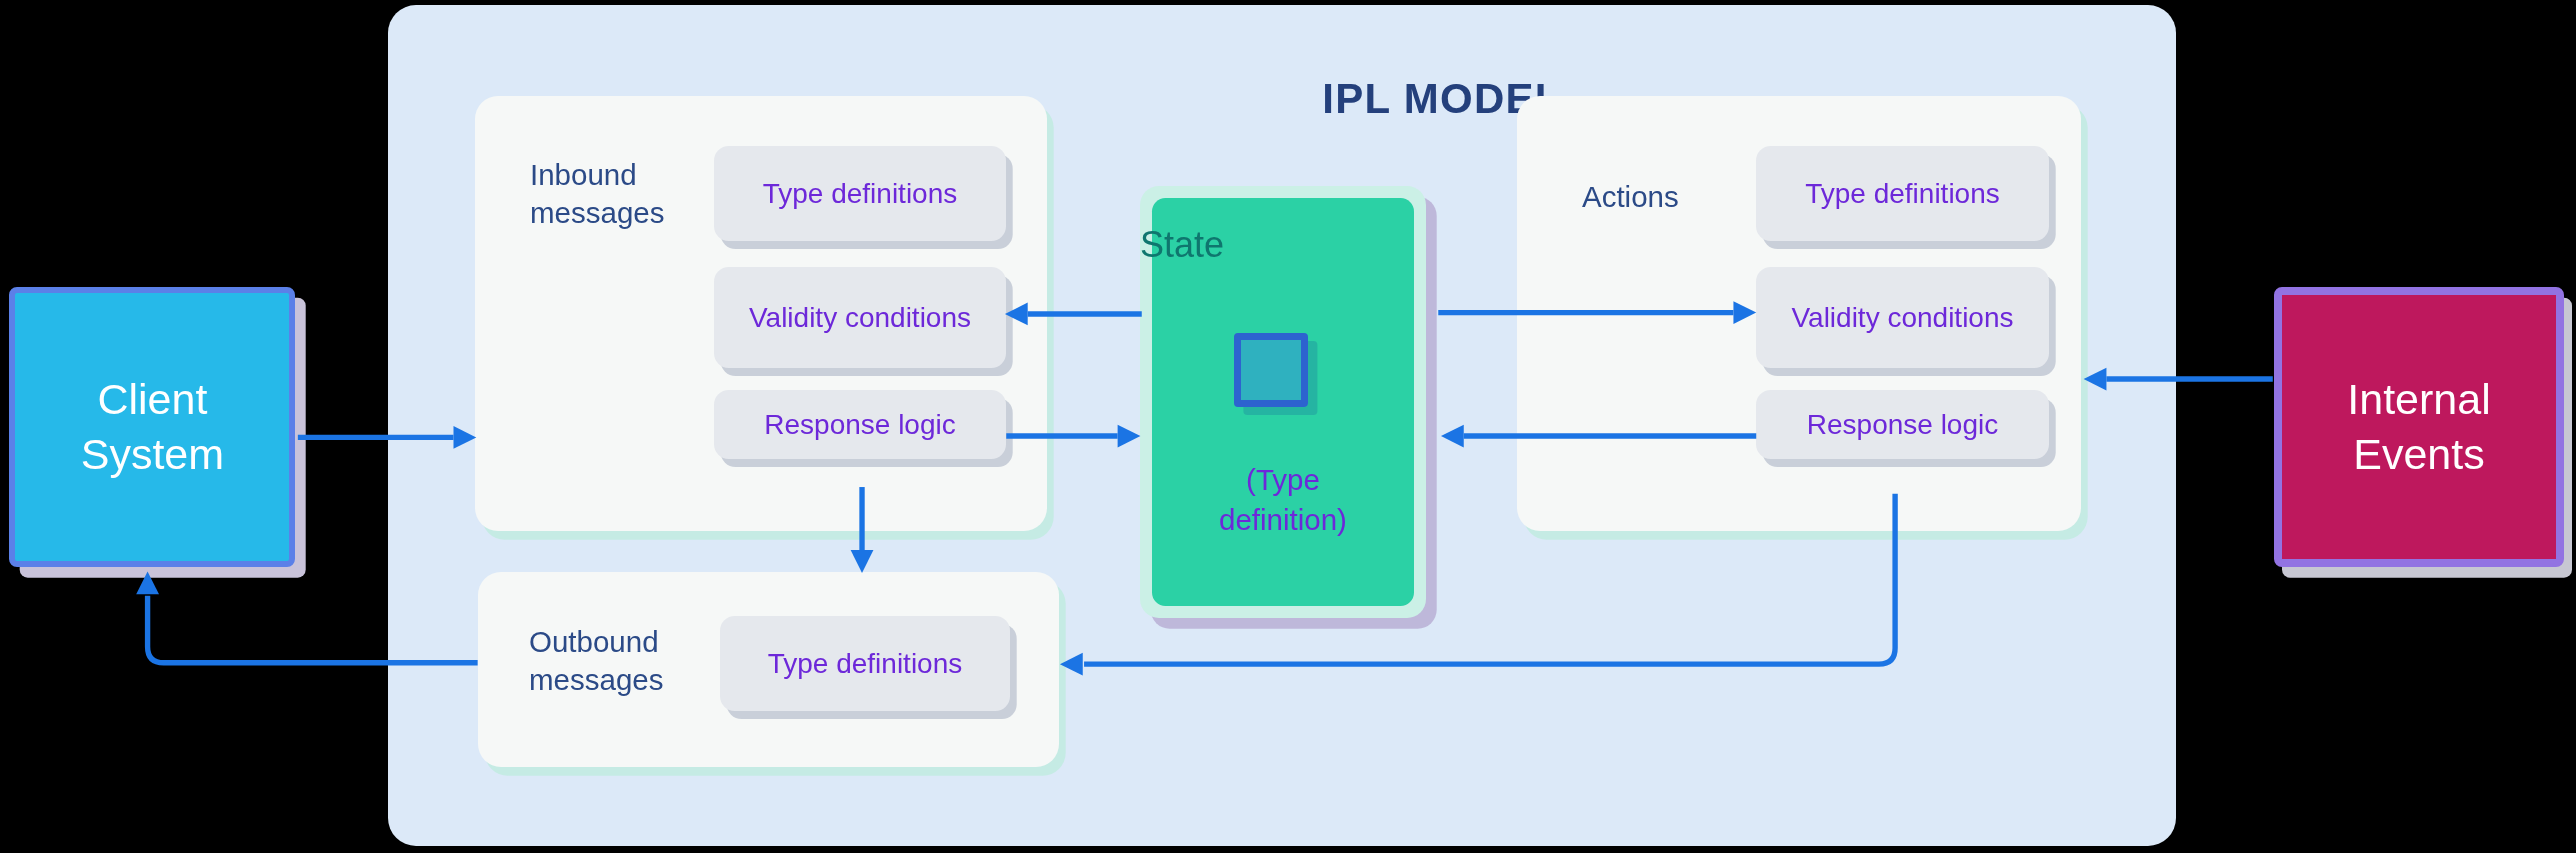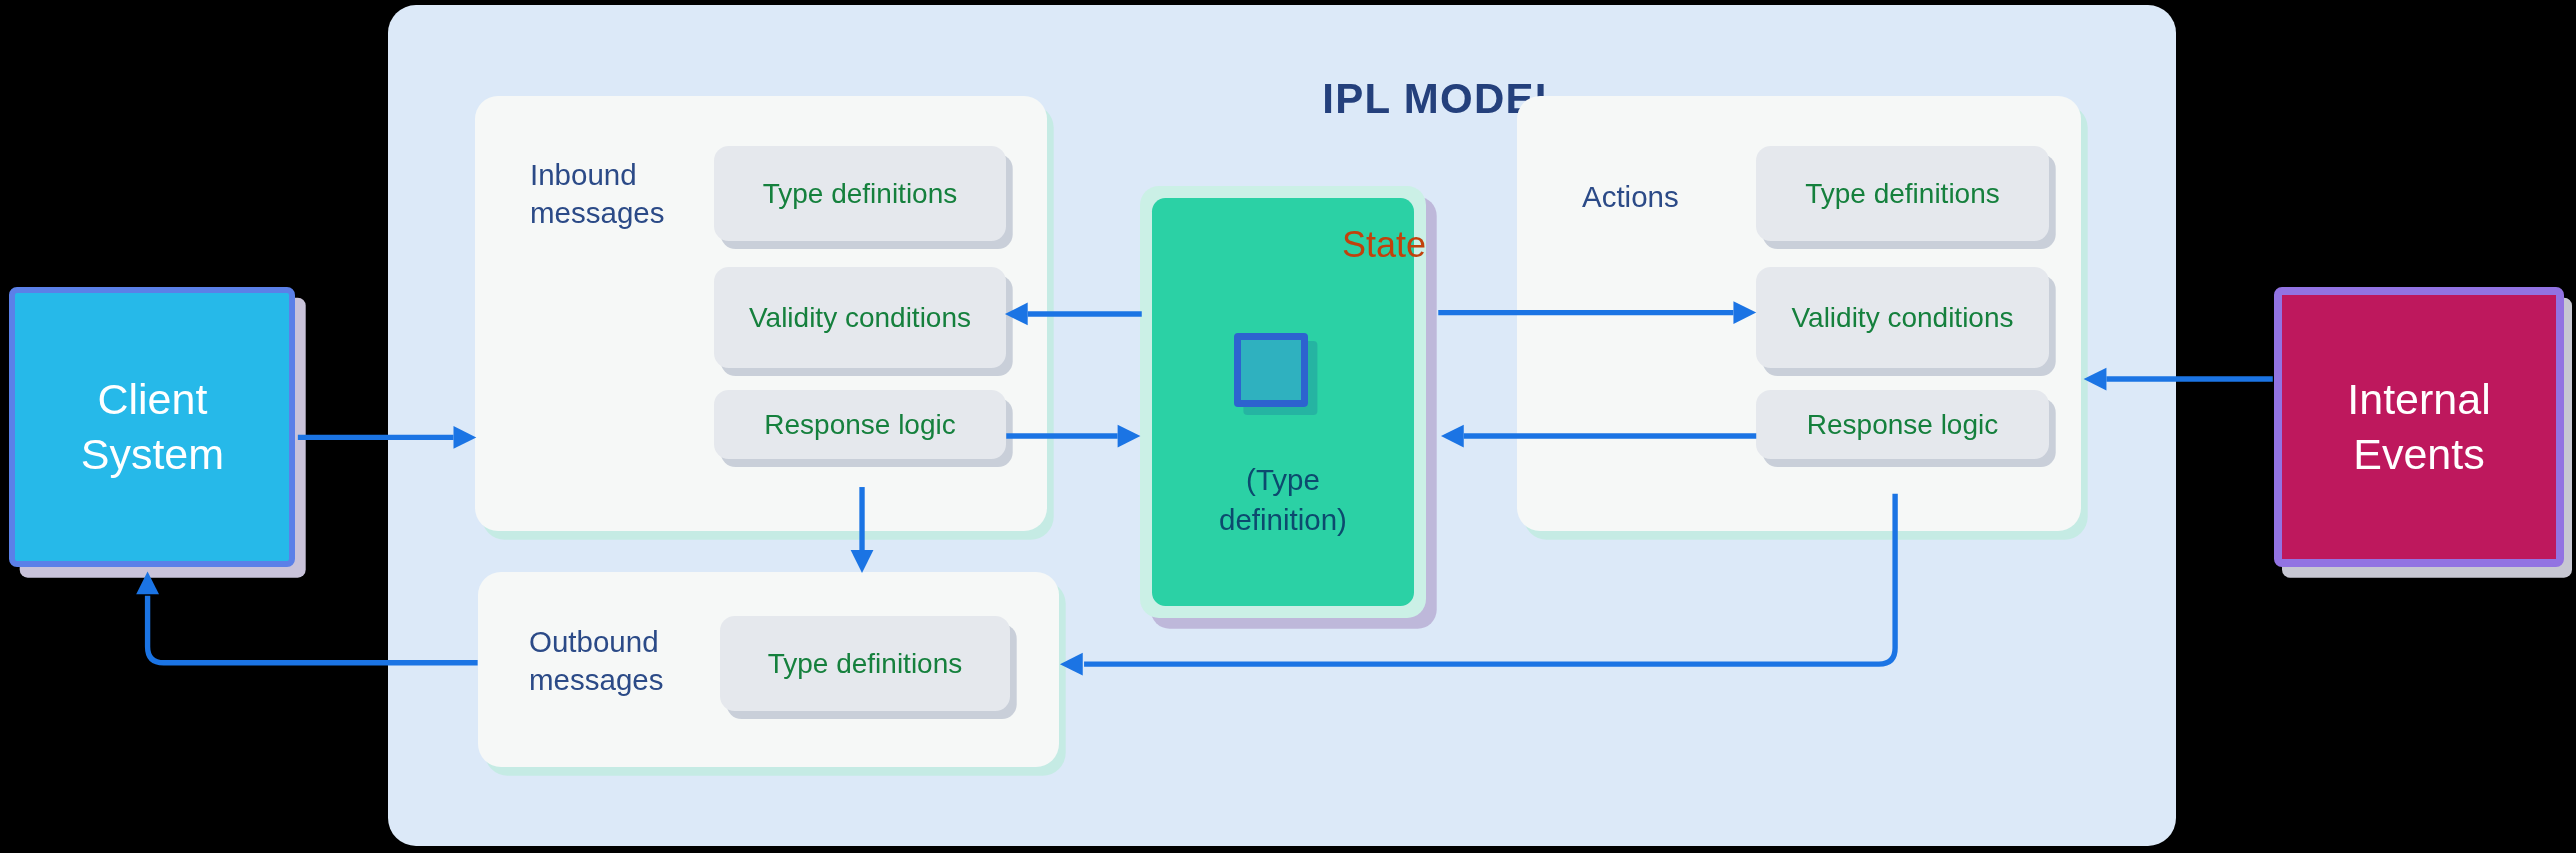--- a/index.html
+++ b/index.html
@@ -24,21 +24,21 @@
   .panel-outbound{left:478px;top:572px;width:581px;height:195px;}
   .panel-label{
     position:absolute;color:#2b4a87;font-size:29.5px;line-height:1.3;font-weight:500;
   }
   .label-inbound{left:530px;top:156px;width:195px;}
   .label-actions{left:1582px;top:178px;width:201px;}
   .label-outbound{left:529px;top:623px;width:208px;}
   .btn{
     position:absolute;background:#e5e8ed;border-radius:14.8px;
     box-shadow:6.7px 8px 0 #c9cfd9;display:flex;align-items:center;justify-content:center;
-    color:#15803d;font-size:28px;font-weight:500;
+    color:#6d28d9;font-size:28px;font-weight:500;
   }
   .btn-in{left:714px;width:292px;}
   .btn-act{left:1756px;width:293px;}
   .btn-row1{top:146px;height:95px;}
   .btn-row2{top:267px;height:101px;}
   .btn-row3{top:390px;height:69px;}
   .btn-out{left:720px;top:616px;width:290px;height:95px;}
   .side-box{
     position:absolute;width:286px;height:280px;box-sizing:border-box;border-radius:8px;
     display:flex;align-items:center;justify-content:center;text-align:center;
@@ -56,31 +56,31 @@
   .internal-box .wrap{width:181px;}
   .state-outer{
     position:absolute;left:1140px;top:186px;width:286px;height:432px;
     background:#cbf0e6;border-radius:19px;box-shadow:10.7px 10.7px 0 #beb8da;
   }
   .state-inner{
     position:absolute;left:12px;top:12px;right:12px;bottom:12px;
     background:#2bd1a5;border-radius:13.4px;
   }
   .state-title{
-    position:absolute;left:0;top:38px;width:100%;text-align:right;
-    color:#c2410c;font-size:36px;font-weight:500;
+    position:absolute;left:0;top:38px;width:100%;text-align:left;
+    color:#0f766e;font-size:36px;font-weight:500;
   }
   .state-square{
     position:absolute;left:94px;top:147px;width:74px;height:74px;box-sizing:border-box;
     border:7.4px solid #2d63cf;background:rgba(49,169,198,.8);border-radius:4px;
     box-shadow:9.4px 8px 0 rgba(29,138,158,.4);
   }
   .state-subtitle{
     position:absolute;left:0;top:274px;width:100%;text-align:center;
-    color:#0c4a6e;font-size:29.5px;line-height:1.35;font-weight:500;
+    color:#6d28d9;font-size:29.5px;line-height:1.35;font-weight:500;
   }
   .state-subtitle .wrap{width:168px;margin:0 auto;}
   svg.arrows{position:absolute;left:0;top:0;pointer-events:none;}
   .arrow-line{stroke:#1b74e4;stroke-width:8;fill:none;}
   .arrow-head{fill:#1b74e4;stroke:none;}
 </style>
 </head>
 <body>
 
 <div id="canvas">

